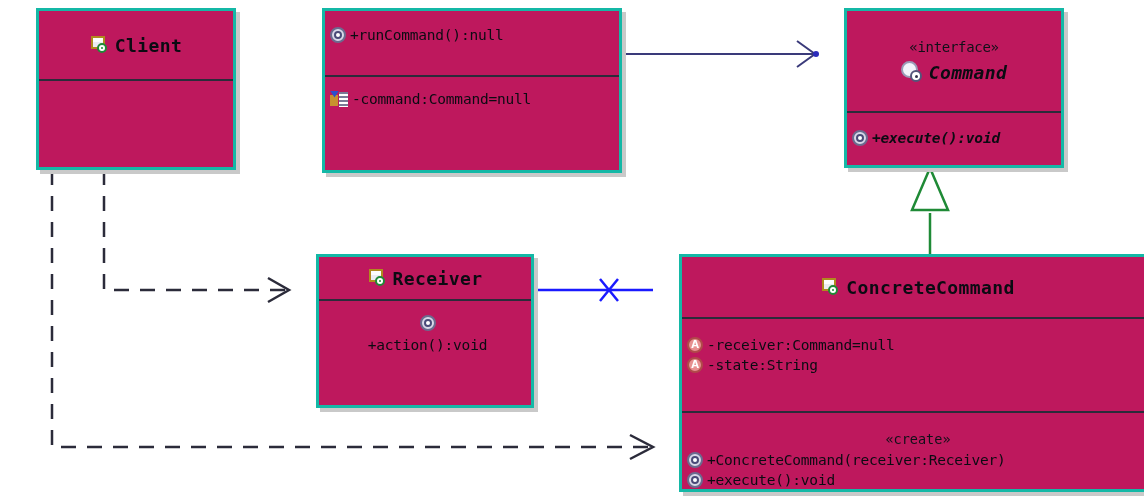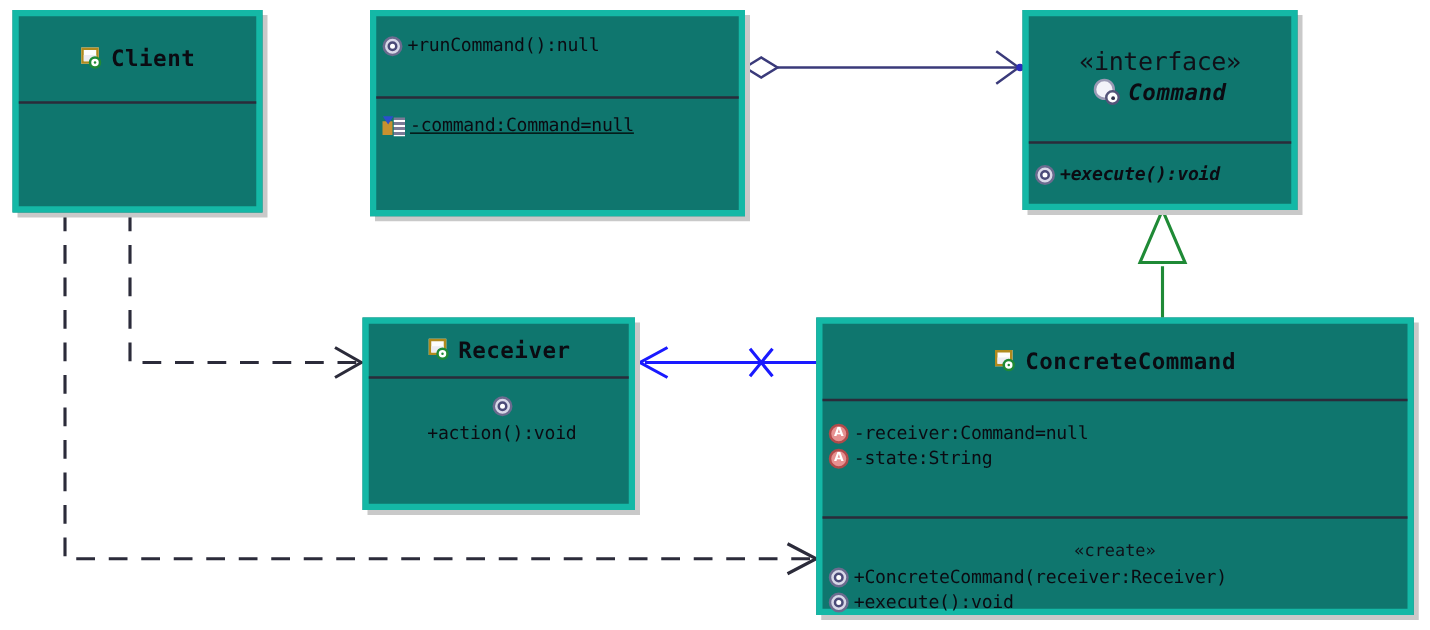--- a/index.html
+++ b/index.html
@@ -8,45 +8,46 @@
     background:#ffffff;
     font-family:"DejaVu Sans Mono","Liberation Mono",monospace;
     position:relative;
     overflow:hidden;
   }
   #canvas{position:absolute;left:0;top:0;width:1144px;height:504px;}
 
   
   .uml-box{
     position:absolute;
-    background:#0f766e;
-    border:5px solid #14b8a6;
+    background:#be185d;
+    border:3px solid #14b8a6;
     box-sizing:border-box;
     box-shadow:4px 4px 0 0 #c9c9c9;
     z-index:5;
+    margin-left:26px;
   }
   .compartment{
     box-sizing:border-box;
     border-bottom:2px solid #2b2b3a;
     position:relative;
   }
   .compartment:last-child{border-bottom:none;}
 
   .title-row{
     display:flex;align-items:center;justify-content:center;
     gap:5px;
     height:100%;
   }
   .title-stack{
     display:flex;flex-direction:column;align-items:center;justify-content:center;
     height:100%;
   }
   .stereotype{
     font-family:"DejaVu Sans Mono","Liberation Mono",monospace;
-    font-size:20px;color:#101018;letter-spacing:-0.3px;
+    font-size:14px;color:#101018;letter-spacing:-0.3px;
     line-height:16px;
   }
   .cls-name{
     font-family:"DejaVu Sans Mono","Liberation Mono",monospace;
     font-weight:bold;font-size:18px;color:#0b0b12;
     letter-spacing:0.4px;white-space:nowrap;
   }
   .cls-name.italic{font-style:italic;}
 
   
@@ -203,21 +204,21 @@
   <div class="uml-box" style="left:296px;top:8px;width:300px;height:165px;">
     <div class="compartment" style="height:52px;">
       <div class="member" style="margin-top:14px;">
         <span class="ico ico-method">
           <span class="o"></span>
             <span class="i"></span>
         </span>
         <span class="mtext">+runCommand():null</span>
       </div>
     </div>
-    <div class="compartment" style="height:46px;text-decoration:underline;">
+    <div class="compartment" style="height:46px;">
       <div class="member" style="margin-top:12px;">
         <span class="ico ico-field">
           <span class="bars"></span>
             <span class="blk"></span>
             <span class="chk"></span>
         </span>
         <span class="mtext">-command:Command=null</span>
       </div>
     </div>
   </div>

